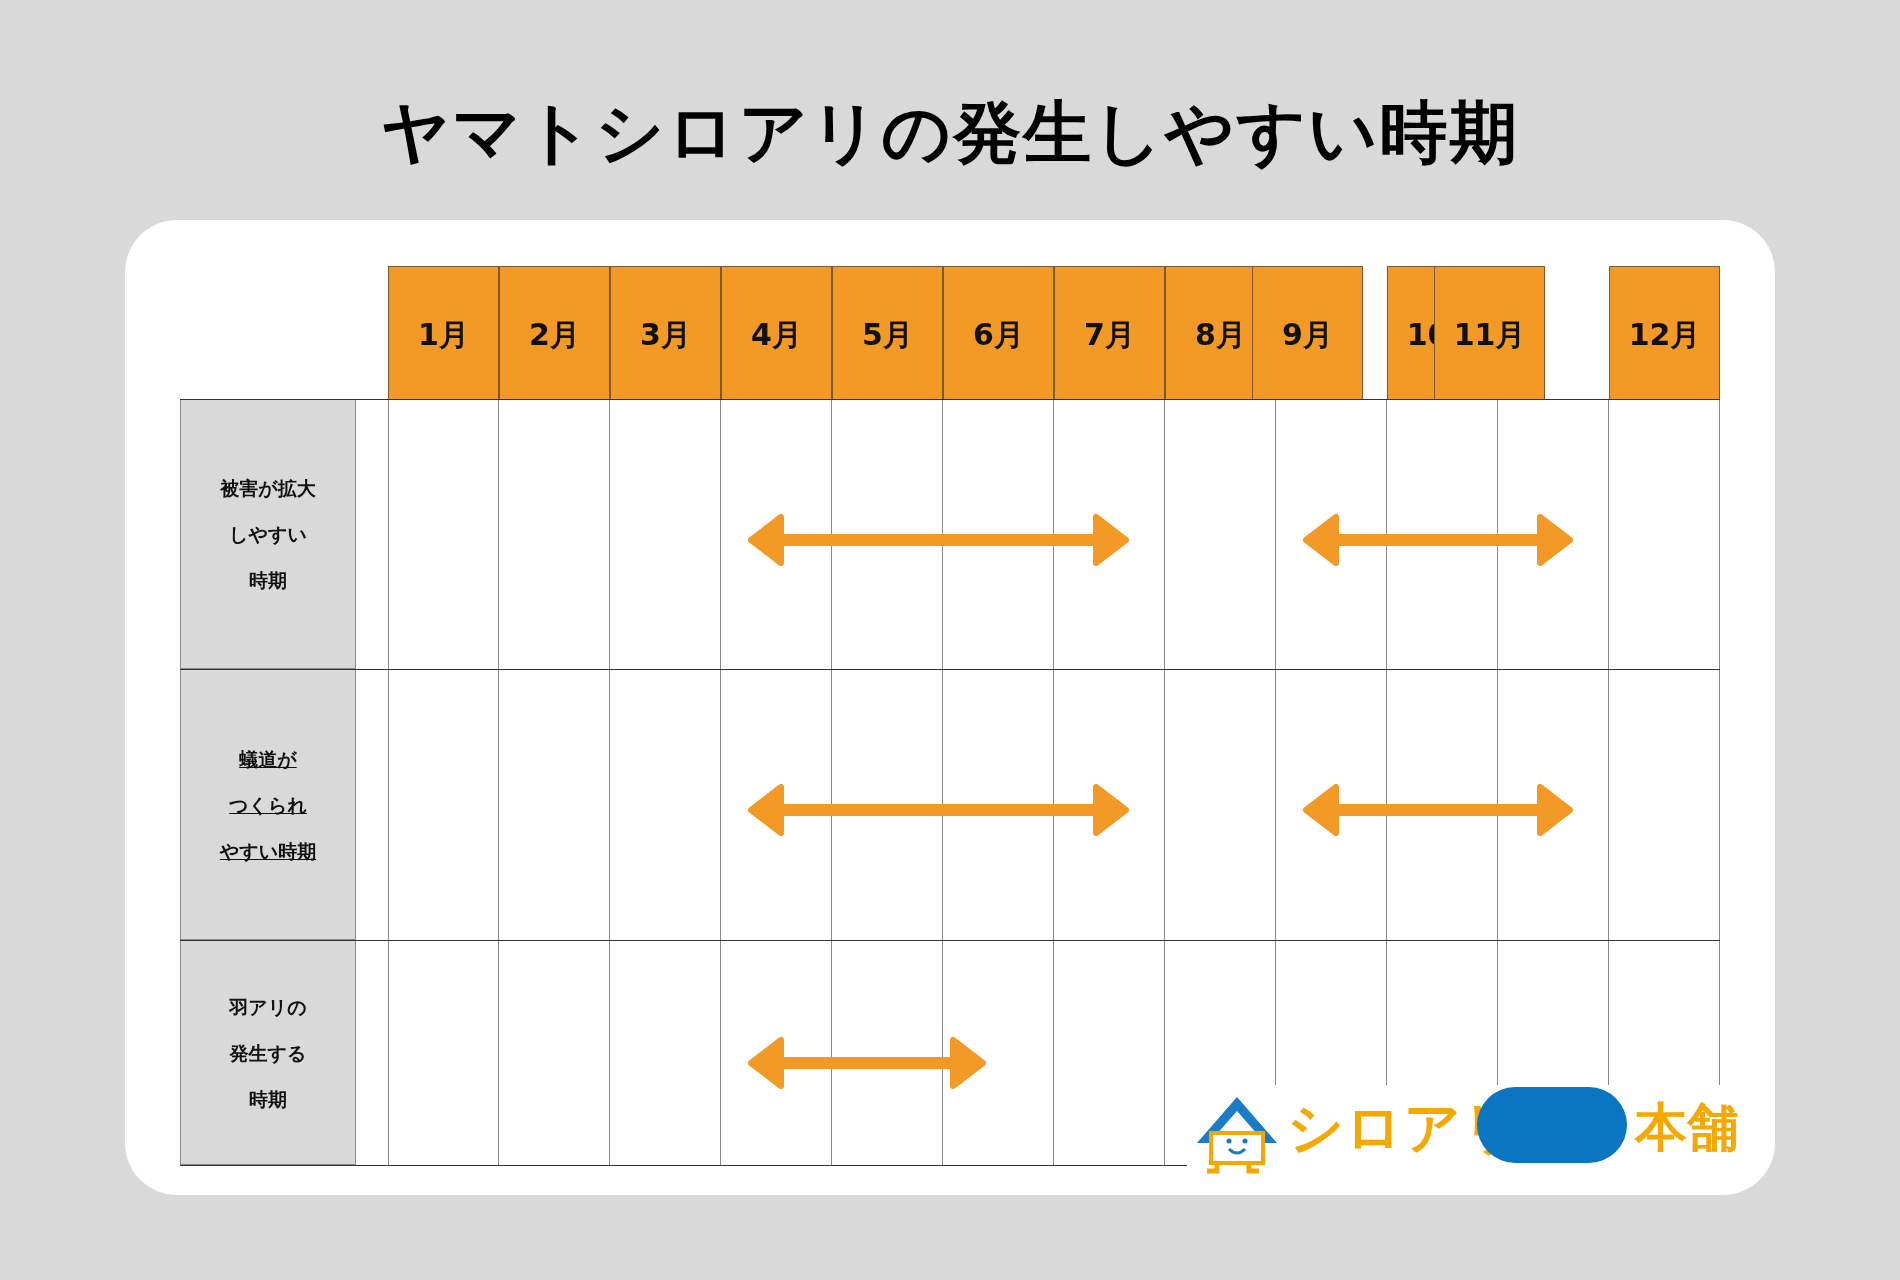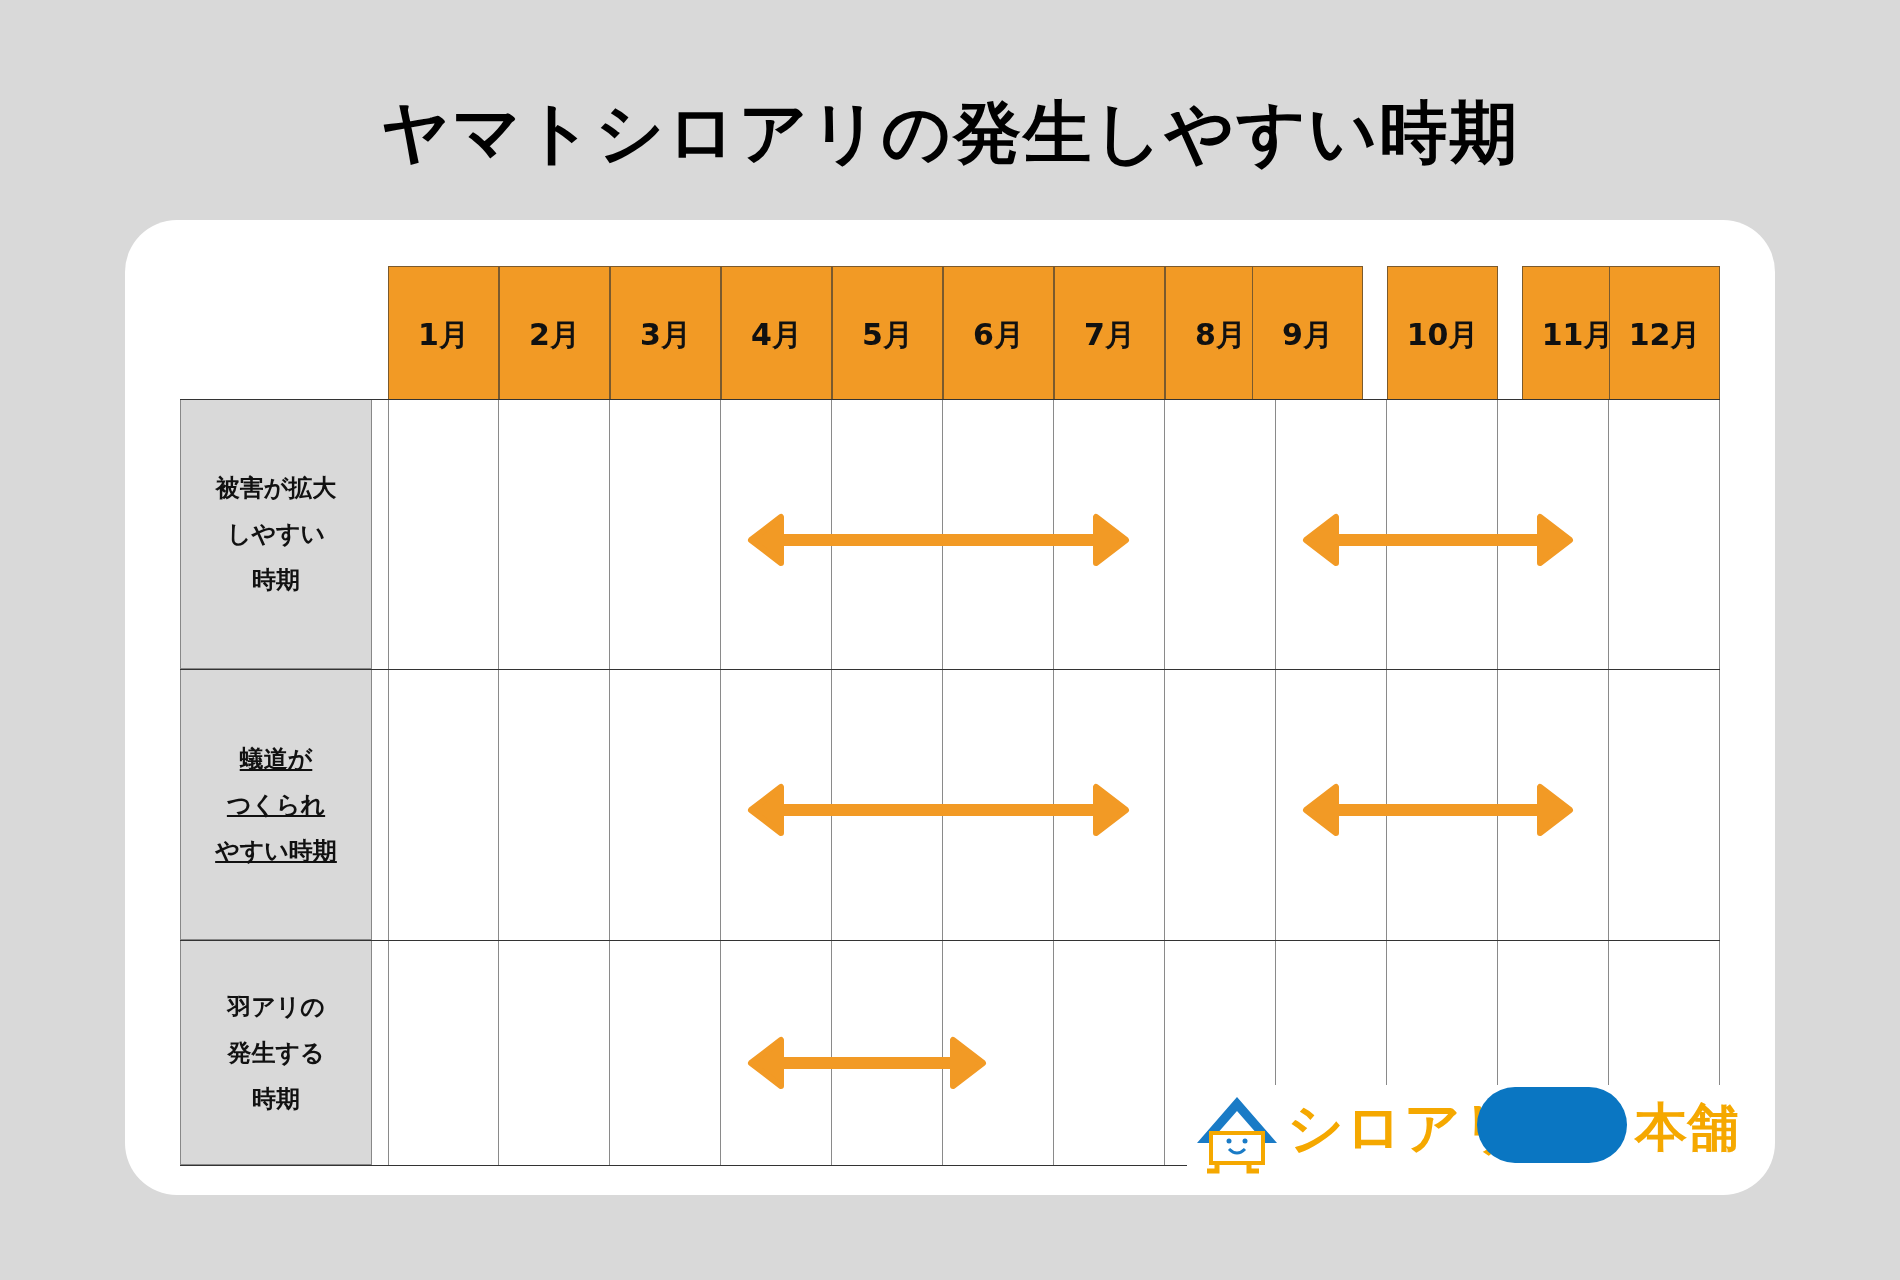--- a/index.html
+++ b/index.html
@@ -16,24 +16,24 @@
     background:#ffffff; border-radius:52px;
   }
   .grid { position:absolute; left:0; top:0; }
   .hcell {
     position:absolute; top:266px; height:138px; width:111px; background:#f29a25;
     border:1px solid #7a5a2e; box-sizing:border-box;
     display:flex; align-items:center; justify-content:center;
     font-size:30px; font-weight:bold; color:#111;
   }
   .lcell {
-    position:absolute; left:180px; width:192px; background:#d9d9d9;
+    position:absolute; left:180px; width:176px; background:#d9d9d9;
     border:1px solid #888; box-sizing:border-box;
     display:flex; align-items:center; justify-content:center; text-align:center;
-    font-size:24px; font-weight:bold; color:#111; line-height:46px; white-space:pre-line;
+    font-size:19px; font-weight:bold; color:#111; line-height:46px; white-space:pre-line;
   }
   .bcell {
     position:absolute; width:111px; background:#fff;
     border-right:1px solid #8a8a8a; box-sizing:border-box;
   }
   .hline { position:absolute; height:1px; background:#333; }
   .arrows { position:absolute; left:0; top:0; }
   .logo { position:absolute; left:1187px; top:1085px; width:560px; height:90px; background:#fff; }
   .logo-text1 { position:absolute; left:100px; top:6px; font-size:56px; font-weight:bold; color:#f5a800; letter-spacing:1px; }
   .logo-bubble { position:absolute; left:290px; top:2px; width:150px; height:76px; background:#0a76c2; border-radius:38px; }
@@ -51,21 +51,21 @@
     <div class="hcell" style="left: 388px;">1月</div>
     <div class="hcell" style="left: 499px;">2月</div>
     <div class="hcell" style="left: 610px;">3月</div>
     <div class="hcell" style="left: 721px;">4月</div>
     <div class="hcell" style="left: 832px;">5月</div>
     <div class="hcell" style="left: 943px;">6月</div>
     <div class="hcell" style="left: 1054px;">7月</div>
     <div class="hcell" style="left: 1165px;">8月</div>
     <div class="hcell" style="left: 1252px;">9月</div>
     <div class="hcell" style="left: 1387px;">10月</div>
-    <div class="hcell" style="left: 1522px;">11月</div>
+    <div class="hcell" style="left: 1434px;">11月</div>
     <div class="hcell" style="left: 1609px;">12月</div>
     <div class="lcell" style="top: 399px; height: 270px;">被害が拡大
 しやすい
 時期</div>
     <div class="bcell" style="left: 388px; top: 399px; height: 270px;"></div>
     <div class="bcell" style="left: 499px; top: 399px; height: 270px;"></div>
     <div class="bcell" style="left: 610px; top: 399px; height: 270px;"></div>
     <div class="bcell" style="left: 721px; top: 399px; height: 270px;"></div>
     <div class="bcell" style="left: 832px; top: 399px; height: 270px;"></div>
     <div class="bcell" style="left: 943px; top: 399px; height: 270px;"></div>

